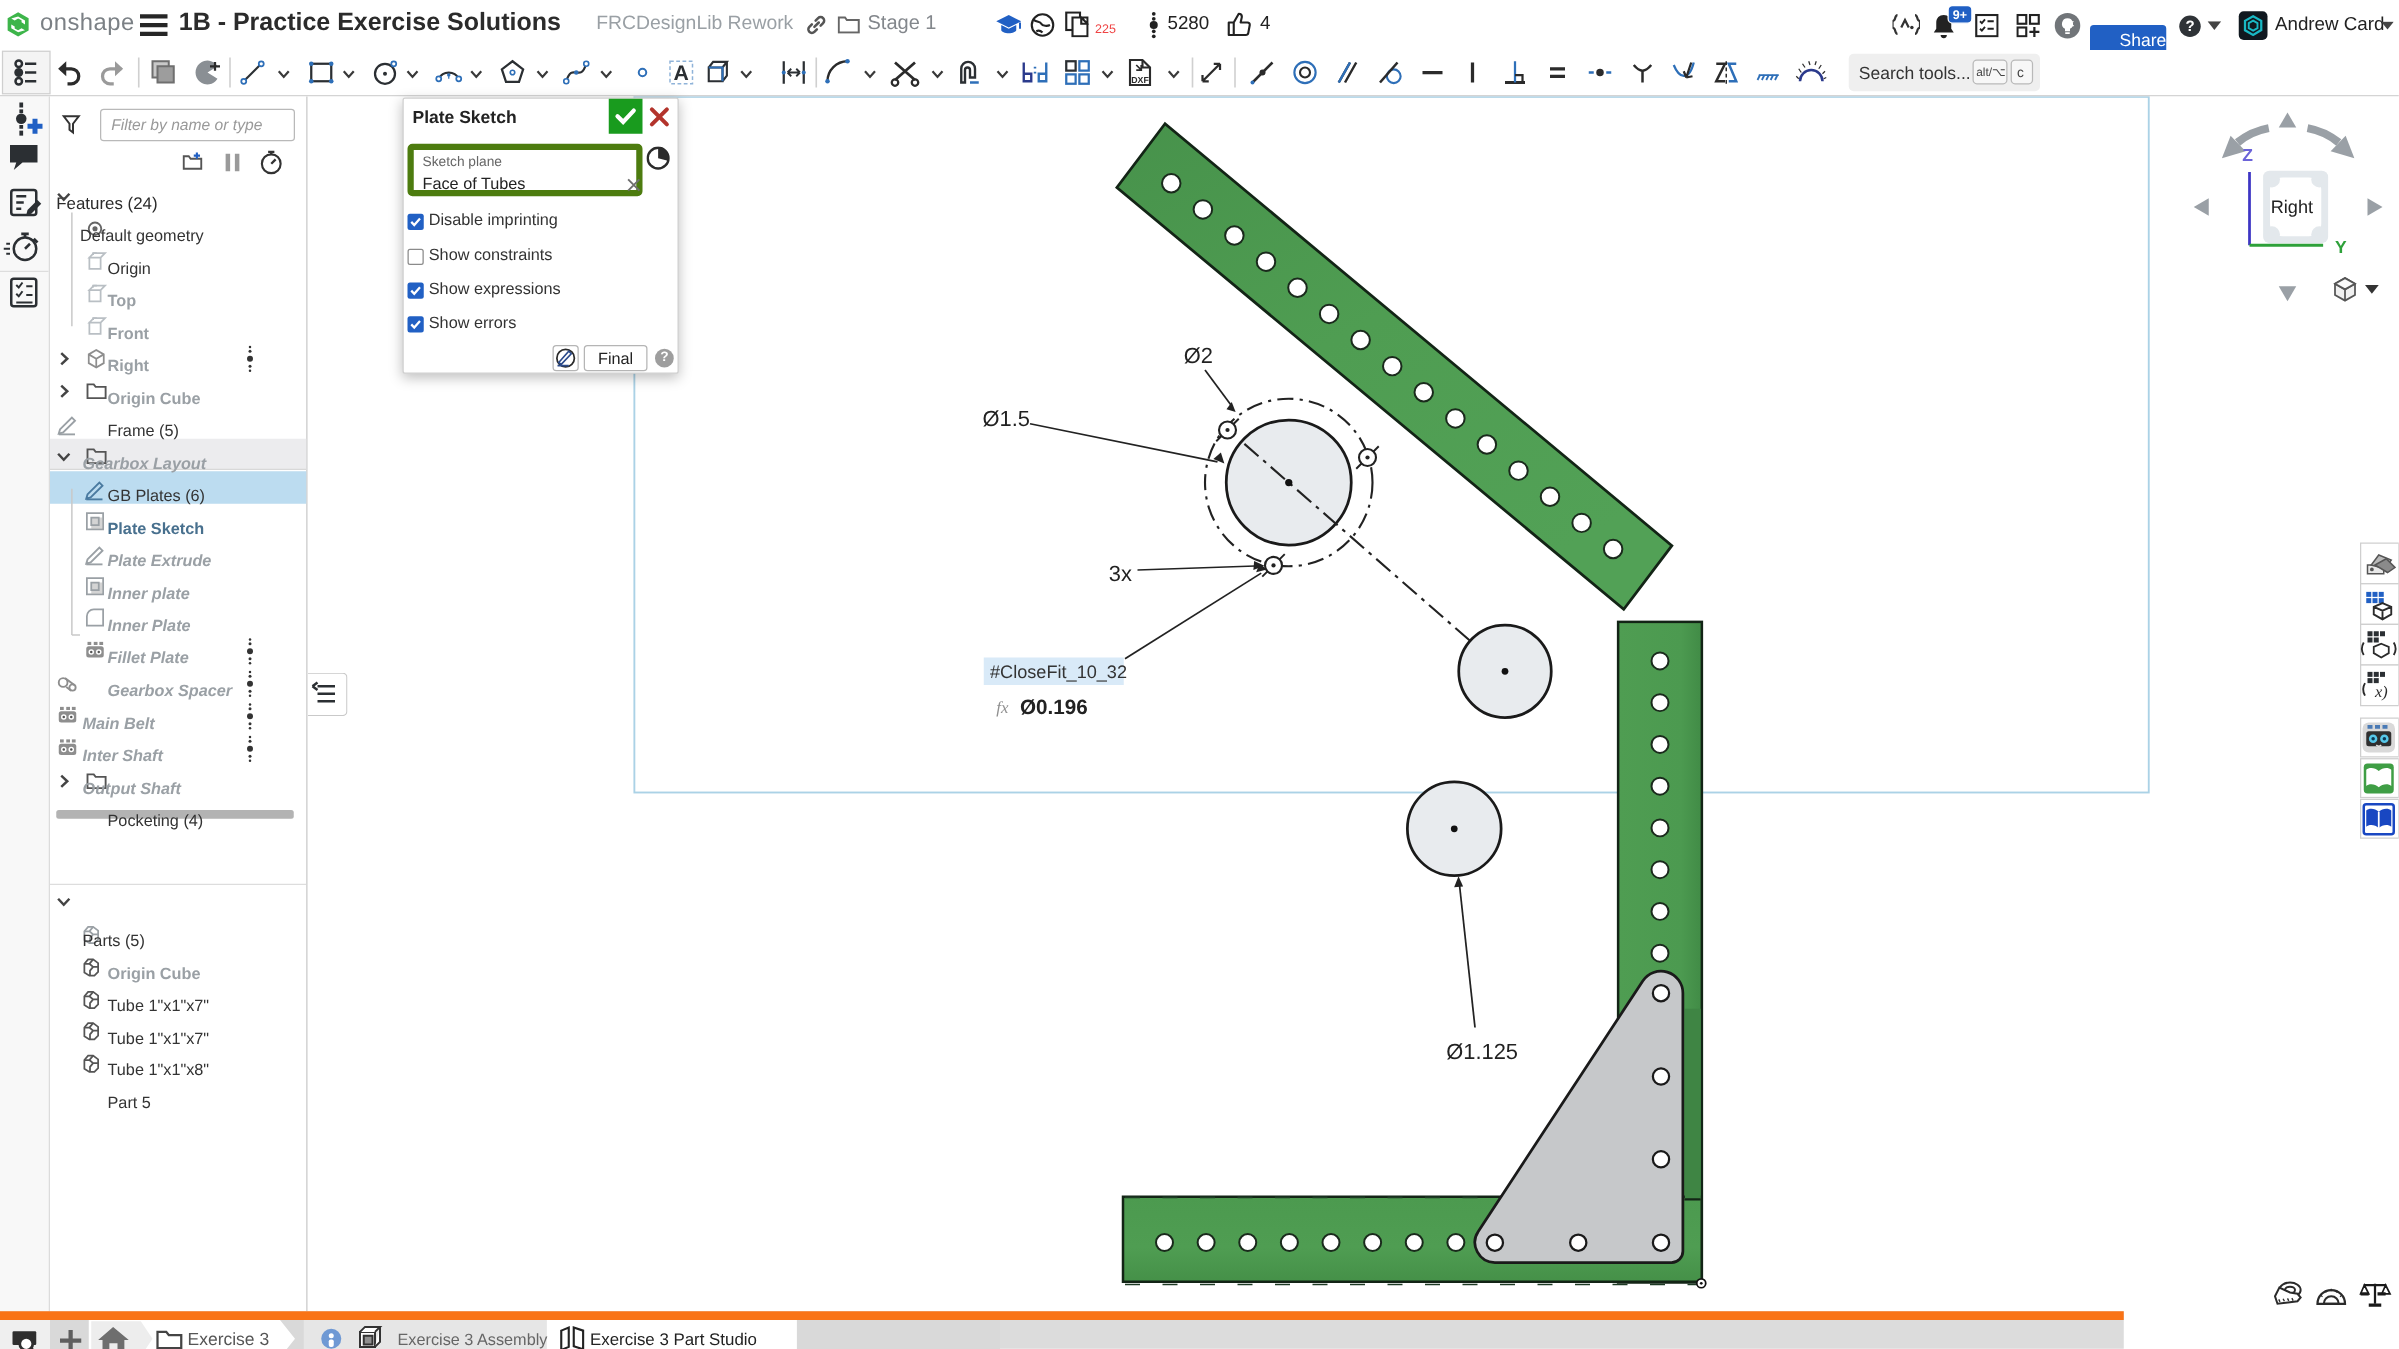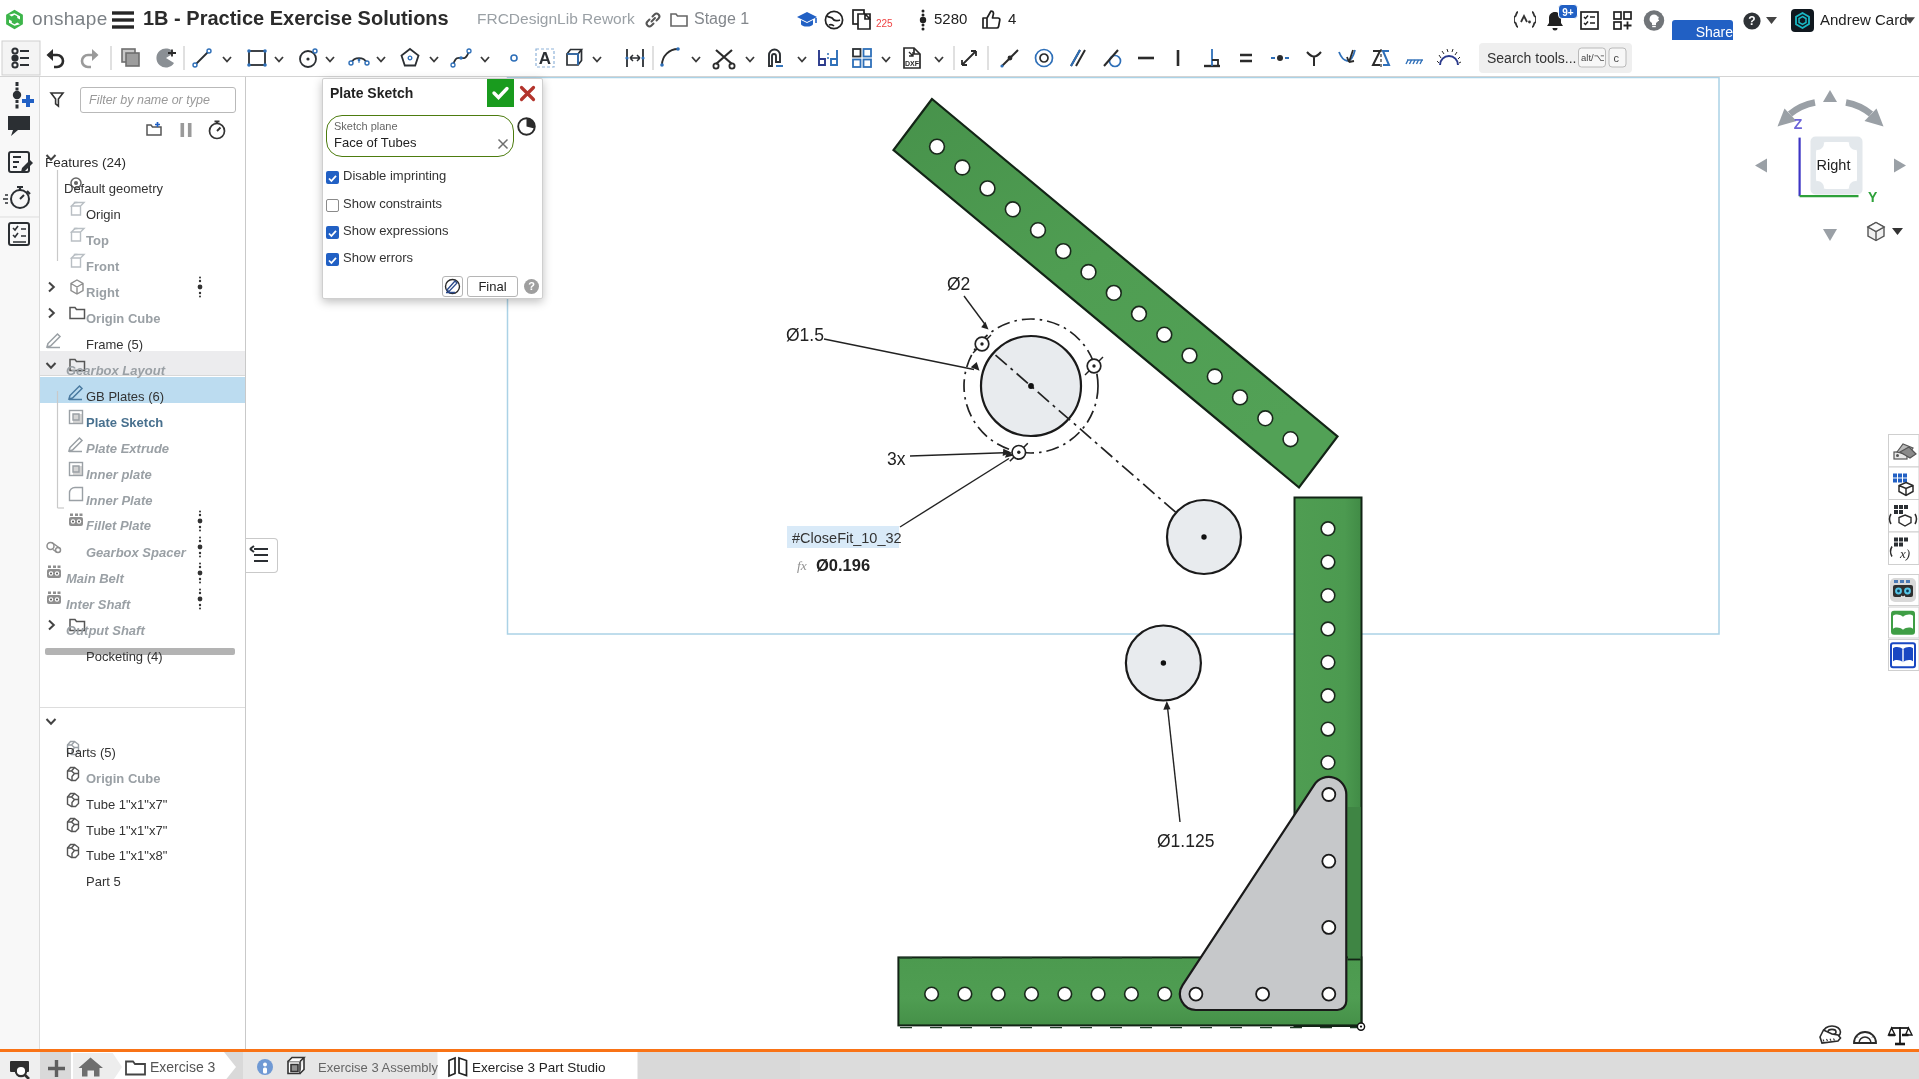--- a/index.html
+++ b/index.html
@@ -10,22 +10,22 @@
   #toolbar { left:0; top:40px; width:1919px; height:37px; background:#fff;
     border-bottom:1px solid #d4d4d4; z-index:20; }
   #leftstrip { left:0; top:77px; width:40px; height:972px; background:#f8f8f8;
     border-right:1px solid #dcdcdc; z-index:15; }
   #leftpanel { left:40px; top:77px; width:206px; height:972px; background:#fff;
     border-right:1px solid #c9c9c9; z-index:15; font-size:13px; color:#333; }
   #cv { left:0; top:0; width:1919px; height:1079px; z-index:1; }
   #dialog { left:322px; top:78px; width:221px; height:221px; background:#fff;
     border:1px solid #cfcfcf; border-radius:2px; z-index:30;
     box-shadow:0 3px 10px rgba(0,0,0,0.25); }
-  #bottombar { left:0; top:1049px; width:1919px; height:30px; background:#dcdcdc;
-    border-top:3px solid #f97316; z-index:20; }
+  #bottombar { left:0; top:1049px; width:1699px; height:30px; background:#dcdcdc;
+    border-top:7px solid #f97316; z-index:20; }
   .row { position:absolute; height:26px; line-height:26px; white-space:nowrap;margin-top:32px; }
   .gray { color:#9aa0a5;font-weight:bold; }
   .it { font-style:italic; }
 </style>
 </head>
 <body>
 
 <svg id="cv" class="abs" width="1919" height="1079" viewBox="0 0 1919 1079">
   <defs>
     <linearGradient id="gtube" x1="0" y1="0" x2="0.6" y2="1">
@@ -878,21 +878,21 @@
 <div id="dialog" class="abs">
   <div class="abs" style="left:7px;top:6px;font-size:14px;font-weight:bold;color:#222">Plate Sketch</div>
   <div class="abs" style="left:164px;top:0;width:27px;height:28px;background:#199b1e">
     <svg width="27" height="28" viewBox="0 0 27 28">
         <path d="M7 14 l4.5 4.5 L20 9.5" fill="none" stroke="#fff" stroke-width="3.4" stroke-linecap="round"></path>
       </svg>
   </div>
   <svg class="abs" style="left:196px;top:6px" width="17" height="17" viewBox="0 0 17 17">
     <path d="M2.5 2.5 L14.5 14.5 M14.5 2.5 L2.5 14.5" stroke="#b3342c" stroke-width="3.2" stroke-linecap="round"></path>
   </svg>
-  <div class="abs" style="left:3px;top:36px;width:188px;height:42px;border:1px solid #4d7c0f;border-radius:16px">
+  <div class="abs" style="left:3px;top:36px;width:188px;height:42px;border:5px solid #4d7c0f;border-radius:4px">
     <div class="abs" style="left:7px;top:4px;font-size:11px;color:#666">Sketch plane</div>
     <div class="abs" style="left:7px;top:19px;font-size:13px;color:#222">Face of Tubes</div>
     <svg class="abs" style="left:170px;top:22px" width="12" height="12" viewBox="0 0 12 12">
         <path d="M1.5 1.5 L10.5 10.5 M10.5 1.5 L1.5 10.5" stroke="#6f6f6f" stroke-width="1.5"></path>
       </svg>
   </div>
   <svg class="abs" style="left:194px;top:38px" width="19" height="19" viewBox="0 0 19 19">
     <circle cx="9.5" cy="9.5" r="8.3" fill="none" stroke="#2b2b2b" stroke-width="1.9"></circle>
     <path d="M9.5 9.5 V1.5 A8 8 0 0 1 17.3 11.5 Z" fill="#2b2b2b"></path>
   </svg>

